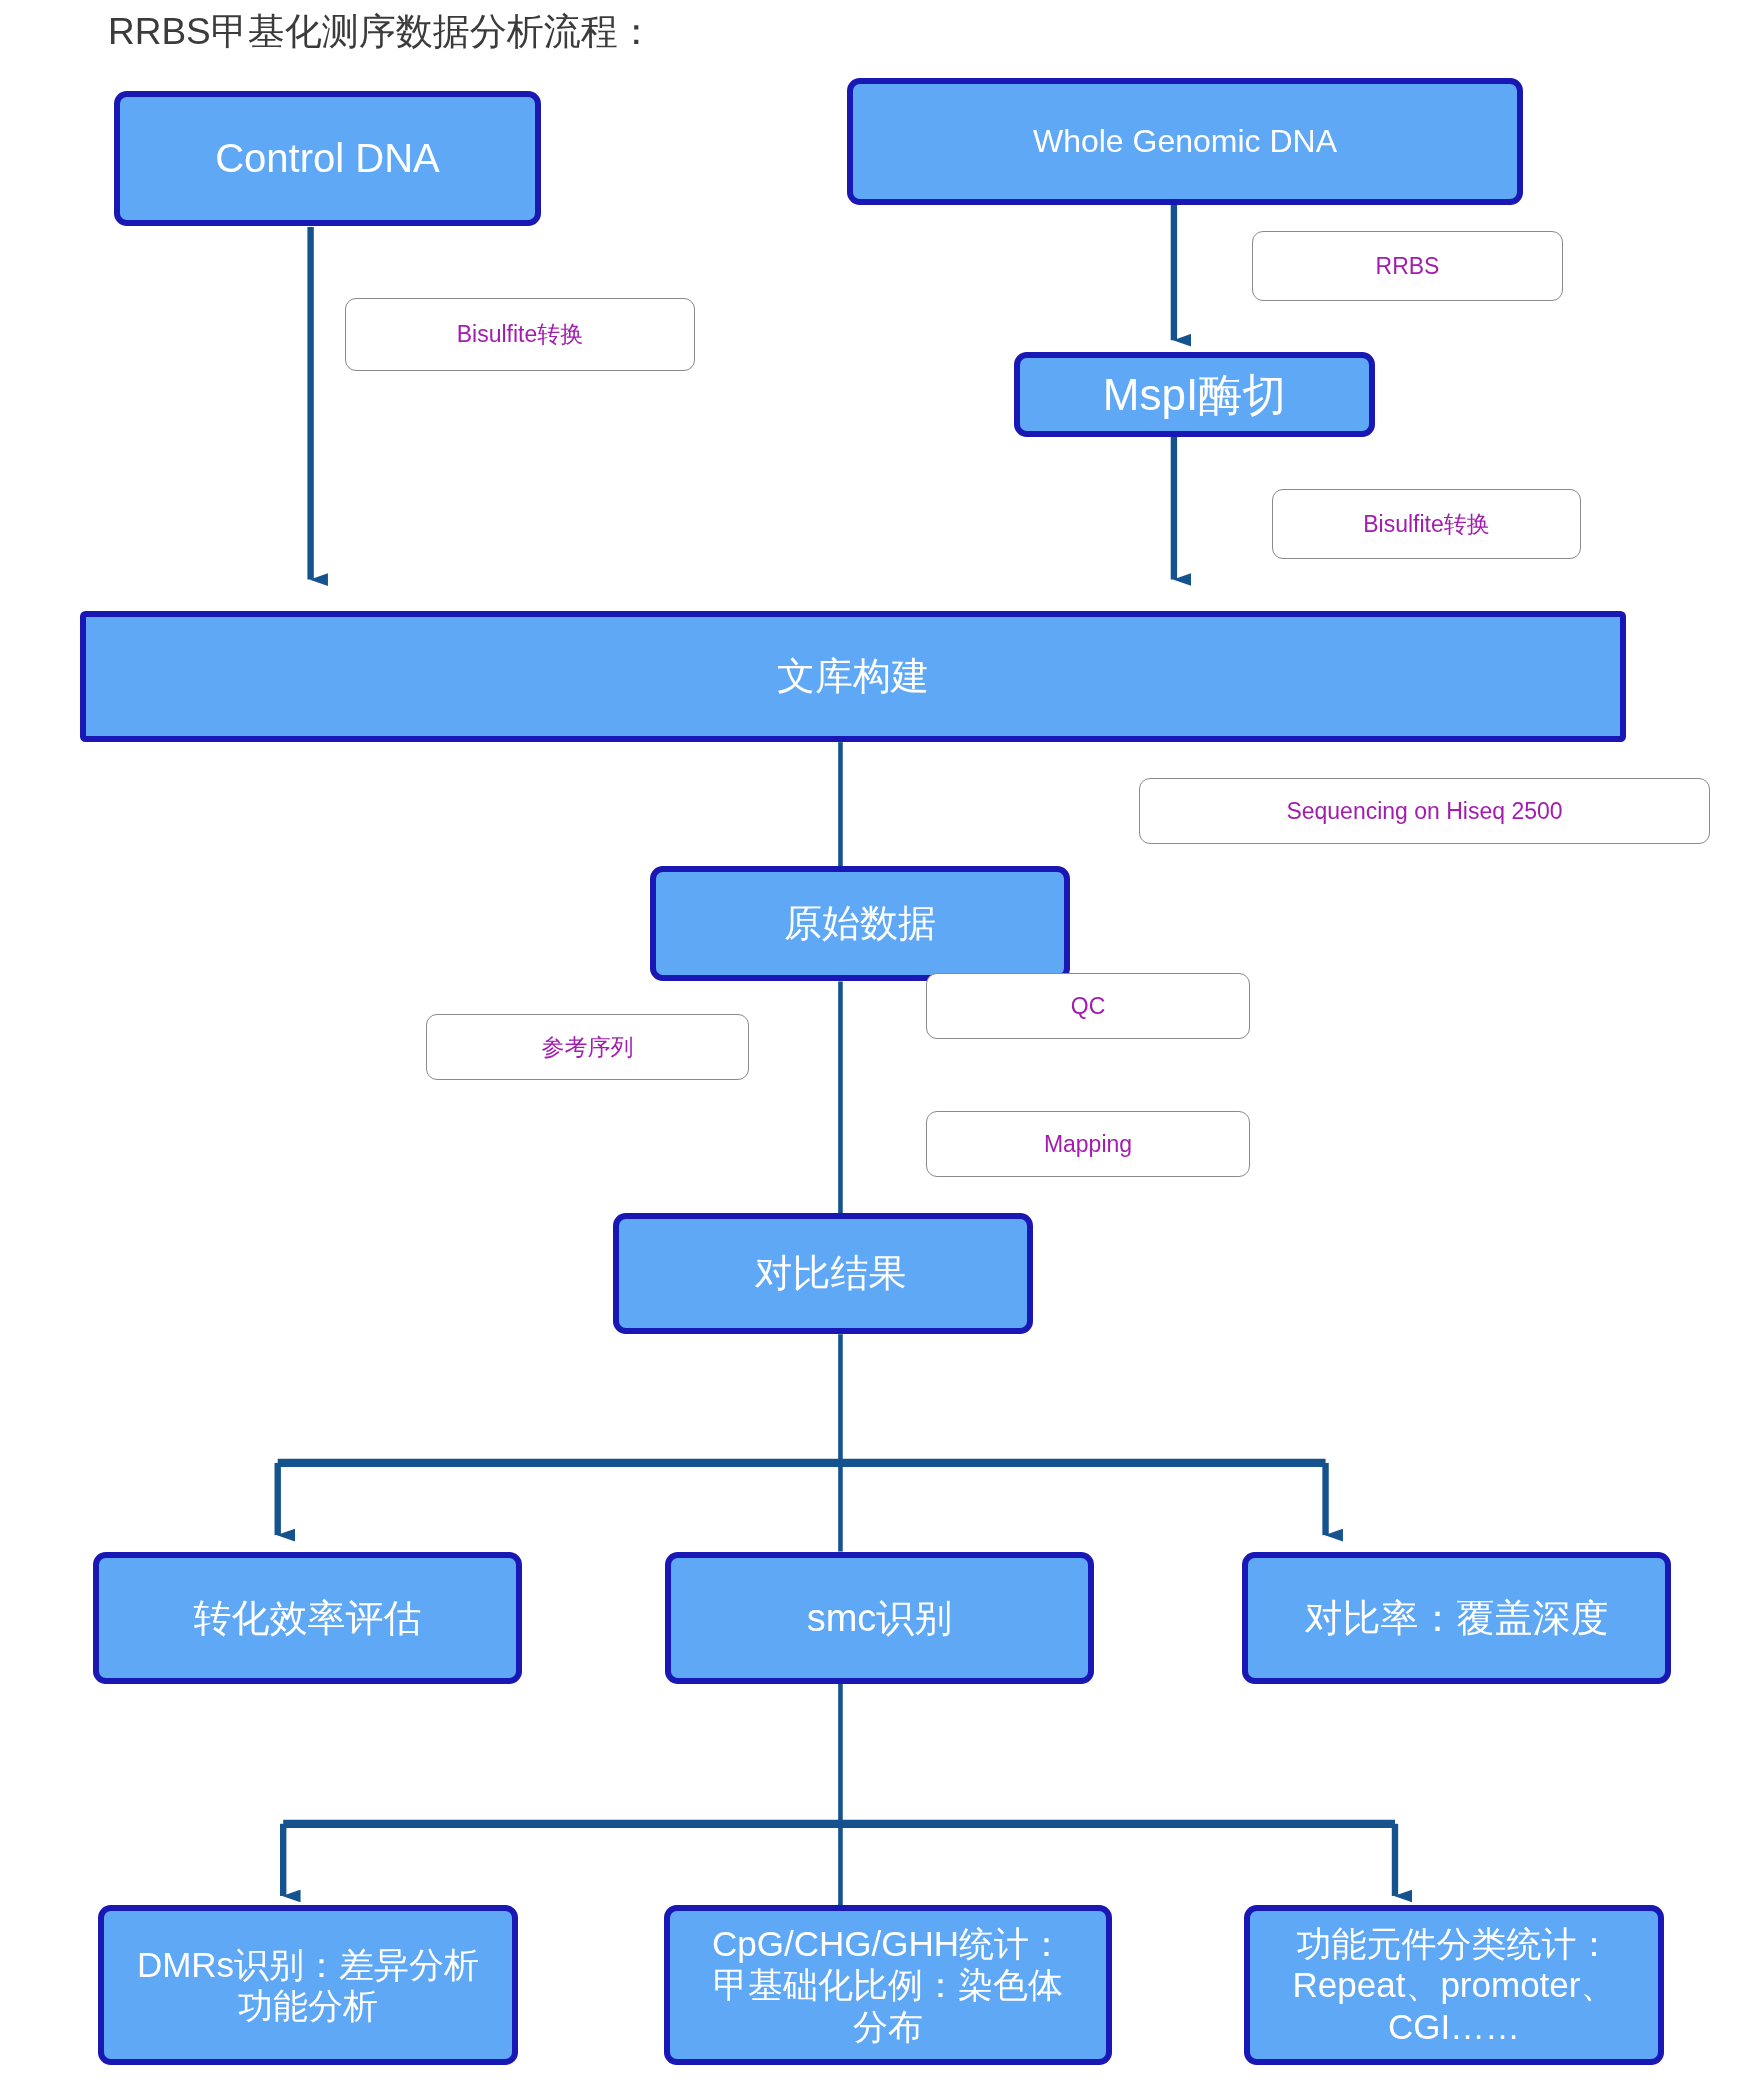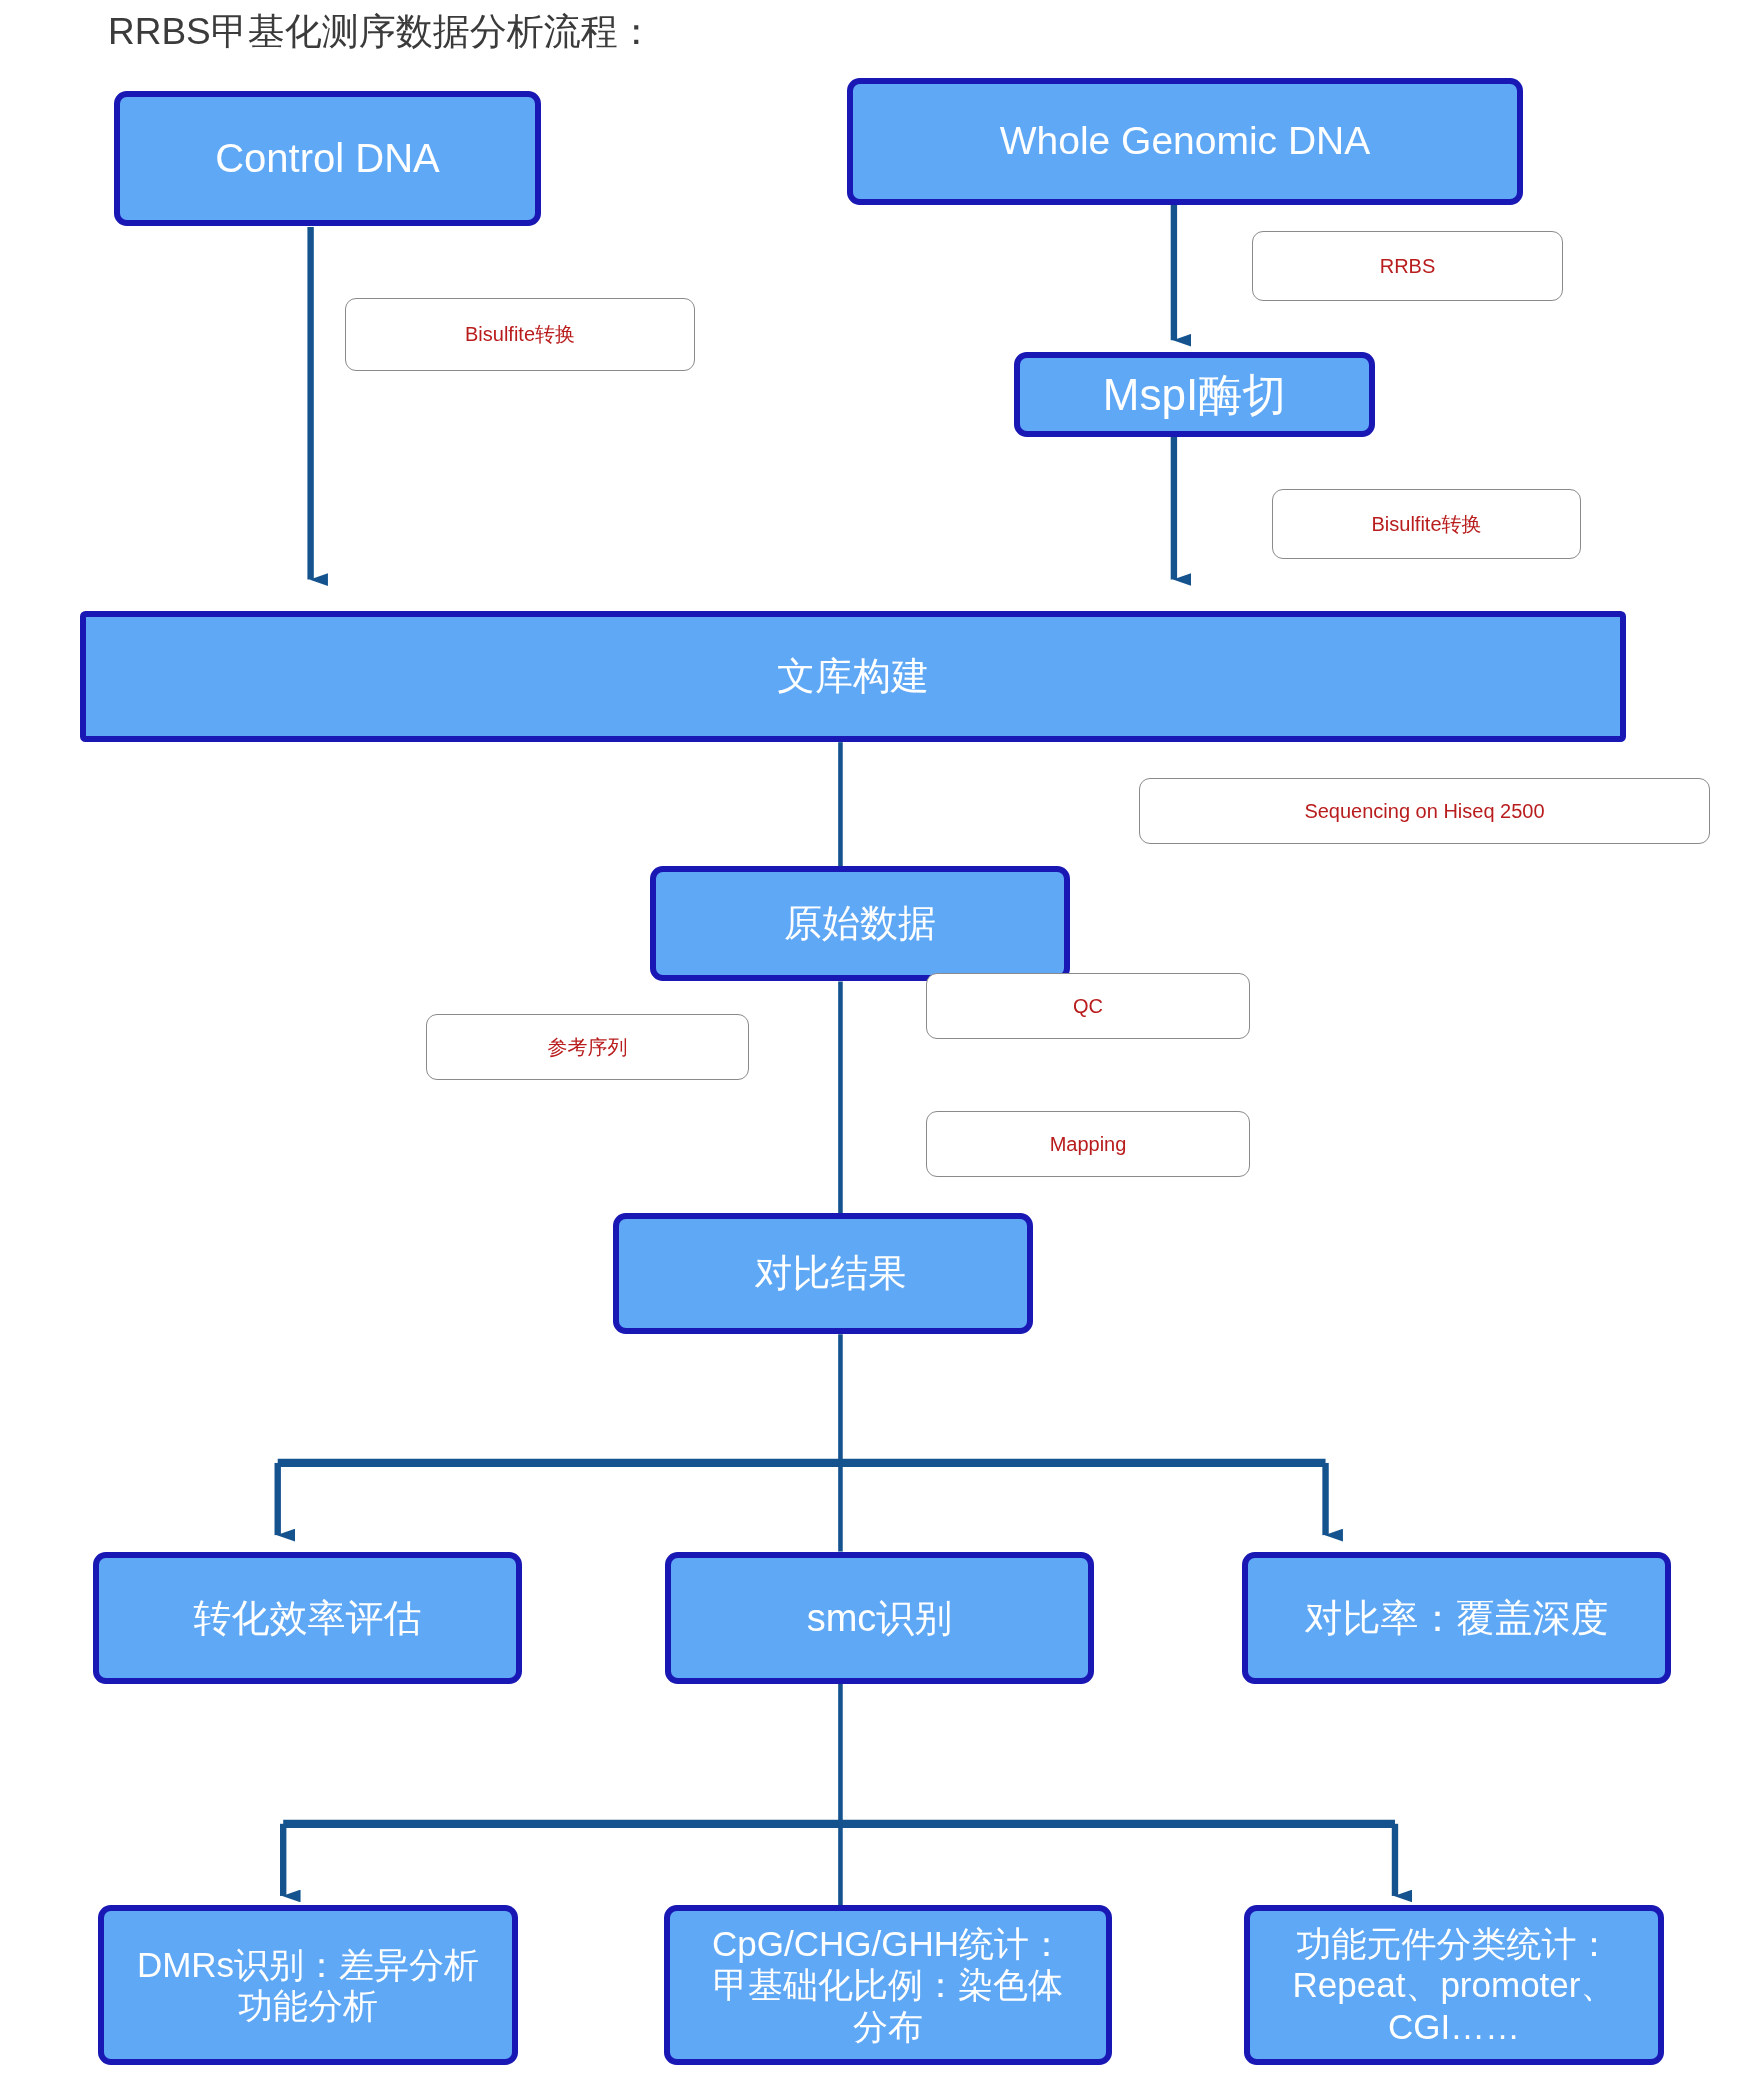--- a/index.html
+++ b/index.html
@@ -56,26 +56,26 @@
   }
   .node .lbl { display: block; width: 100%; }
 
   
   .note {
     position: absolute;
     box-sizing: border-box;
     background: #ffffff;
     border: 1.8px solid #8a8a8a;
     border-radius: 11px;
-    color: #b91c1c;
+    color: #a21caf;
     display: flex;
     align-items: center;
     justify-content: center;
     text-align: center;
-    font-size: 20px;
+    font-size: 23px;
     z-index: 4;
   }
 </style>
 </head>
 <body>
 
 <div id="canvas">
 
   <svg id="edges" viewBox="0 0 1920 2287" width="1754" height="2090" xmlns="http://www.w3.org/2000/svg">
     <defs>
@@ -106,21 +106,21 @@
     <line x1="920" y1="1996" x2="920" y2="2090" stroke="#15538F" stroke-width="5"></line>
     <line x1="1527" y1="1996" x2="1527" y2="2075" stroke="#15538F" stroke-width="7" marker-end="url(#arrowHead)"></line>
   </svg>
 
   <div class="title">RRBS甲基化测序数据分析流程：</div>
 
   <div class="node" style="left:94px; top:91px; width:427px; height:135px; font-size:40px;">
     <span class="lbl">Control DNA</span>
   </div>
 
-  <div class="node" style="left:827px; top:78px; width:676px; height:127px; font-size:39px;">
+  <div class="node" style="left:827px; top:78px; width:676px; height:127px; font-size:32px;">
     <span class="lbl">Whole Genomic DNA</span>
   </div>
 
   <div class="node" style="left:994px; top:352px; width:361px; height:85px; font-size:44px;">
     <span class="lbl">MspI酶切</span>
   </div>
 
   <div class="node" style="left:60px; top:611px; width:1546px; height:131px; font-size:38px; border-radius:5.5px;">
     <span class="lbl">文库构建</span>
   </div>

